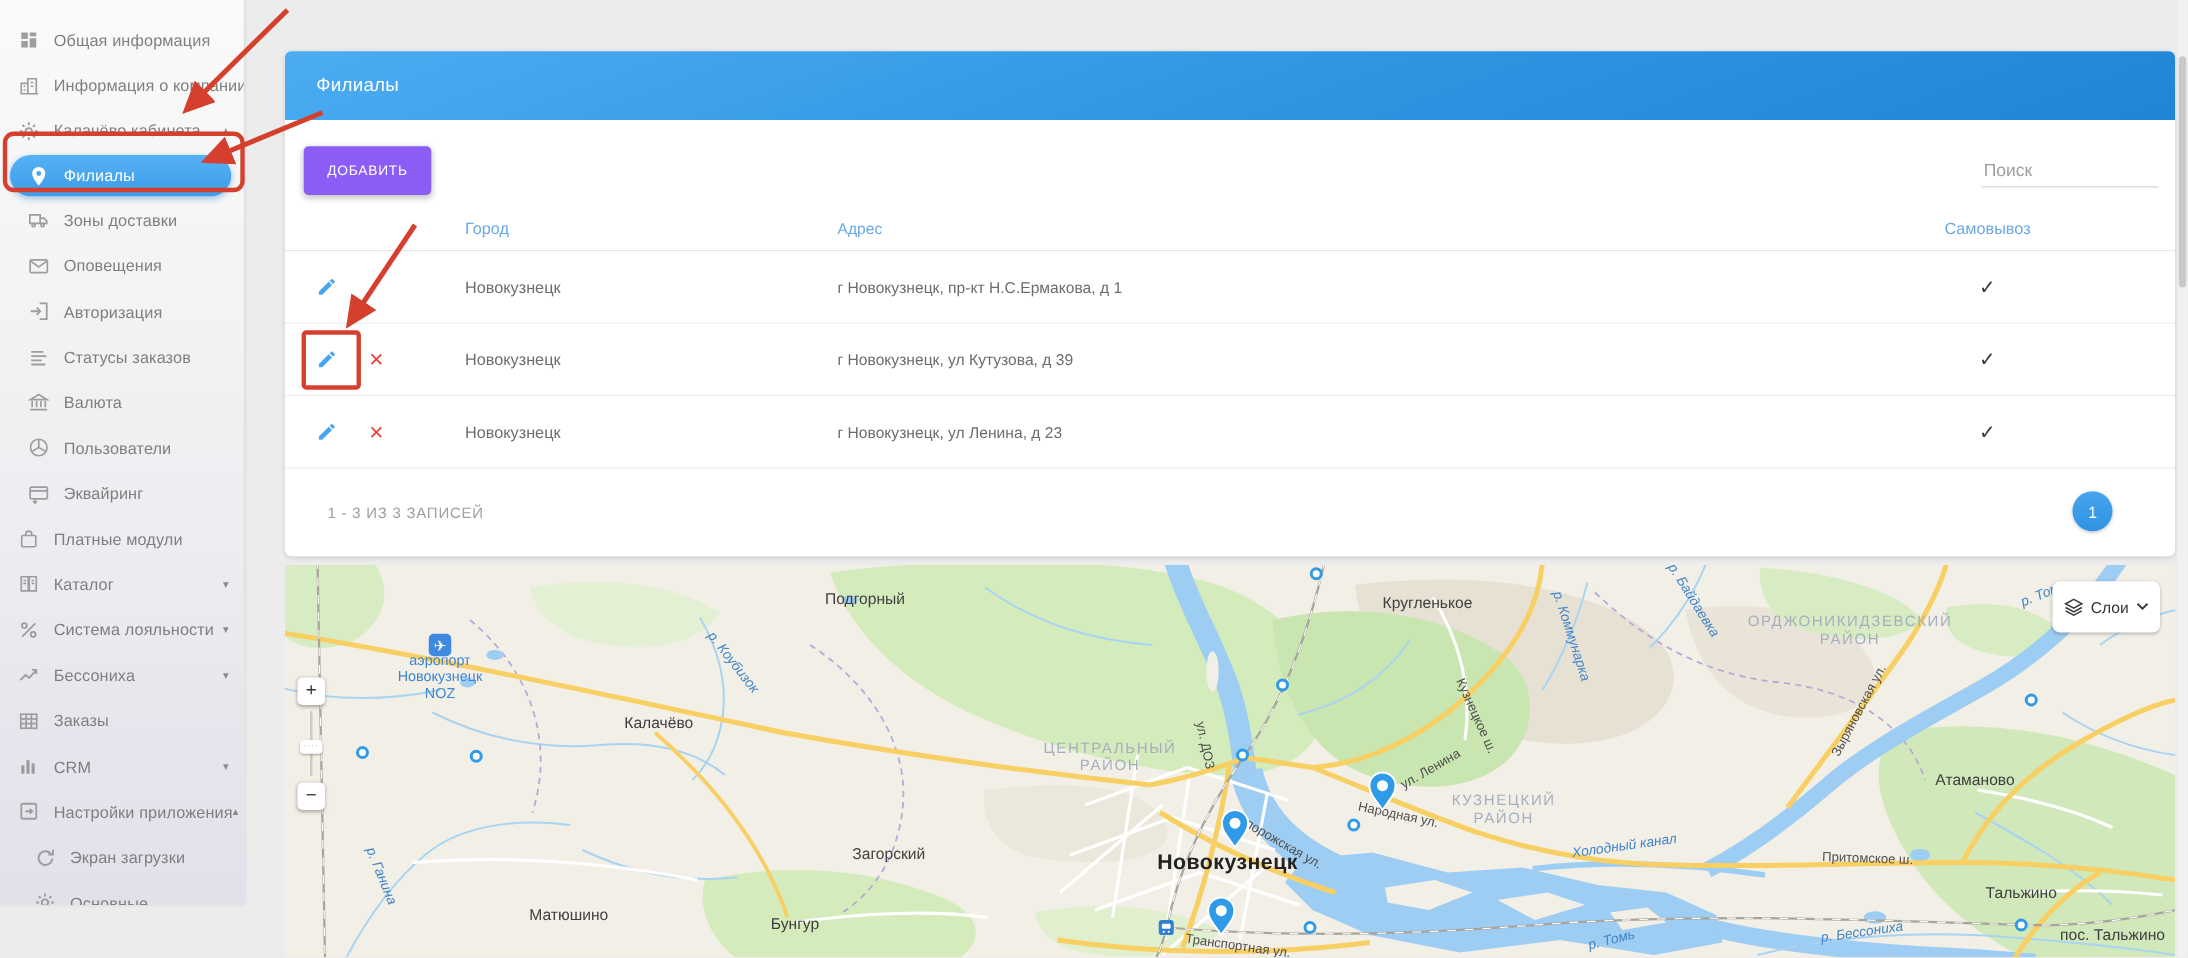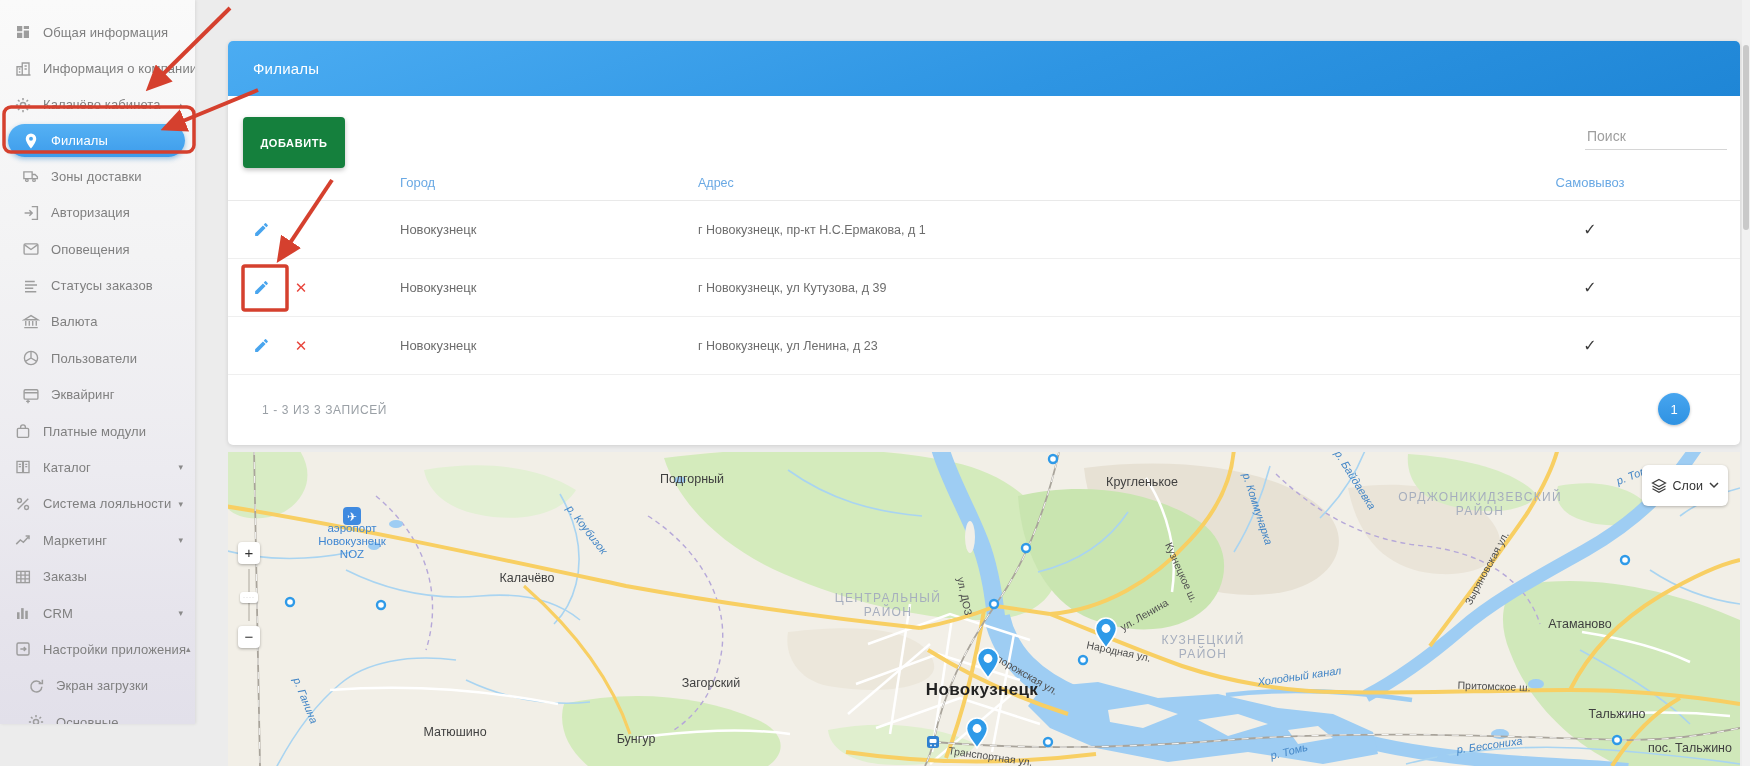--- a/index.html
+++ b/index.html
@@ -22,33 +22,33 @@
   .s-item.active .s-icn{color:#fff;}
   .s-item.active .s-label{color:#fff;}
 
   
   .card{position:absolute;left:228px;top:41px;width:1512px;height:404px;background:#fff;
     border-radius:5px;box-shadow:0 1px 4px rgba(0,0,0,.13);}
   .card-header{height:55px;border-radius:5px 5px 0 0;
     background:linear-gradient(160deg,#4bacf2 0%,#2e95e3 55%,#1f86d6 100%);
     display:flex;align-items:center;padding-left:25px;}
   .card-title{color:#fff;font-size:15px;letter-spacing:.2px;}
-  .add-btn{position:absolute;left:15px;top:76px;width:102px;height:51px;border:none;border-radius:4px;
-    background:#15803d;color:#fff;font-size:11px;font-weight:bold;letter-spacing:.6px;cursor:pointer;
+  .add-btn{position:absolute;left:15px;top:76px;width:102px;height:39px;border:none;border-radius:4px;
+    background:#8b5cf6;color:#fff;font-size:11px;font-weight:normal;letter-spacing:.6px;cursor:pointer;
     box-shadow:0 2px 5px rgba(0,0,0,.25);font-family:inherit;}
   .search-input{position:absolute;right:13px;top:81px;width:142px;height:28px;border:none;
     border-bottom:1px solid #d6d6d6;font-size:14px;color:#000000;background:transparent;outline:none;font-family:inherit;}
   .search-input::placeholder{color:#9e9e9e;}
 
   .table{position:absolute;left:0;top:124px;width:100%;}
   .thead{display:flex;height:36px;align-items:center;border-bottom:1px solid #e9e9e9;
     color:#6aa9e4;font-size:13px;}
   .trow{display:flex;height:58px;align-items:center;border-bottom:1px solid #efefef;font-size:13px;color:#6d6d6d;}
   .col-actions{width:144px;padding-left:24px;display:flex;align-items:center;gap:22px;}
-  .col-city{width:298px;margin-left:28px;}
+  .col-city{width:298px;}
   .col-address{flex:1;font-size:12.5px;}
   .col-pickup{width:120px;text-align:center;margin-right:90px;font-size:16px;color:#3c3c3c;}
   .act{cursor:pointer;display:inline-flex;width:18px;height:18px;align-items:center;justify-content:center;}
   .act.del{color:#e8453c;font-size:15px;}
   .pagination{position:absolute;left:0;top:334px;width:100%;height:70px;display:flex;align-items:center;}
   .pg-summary{margin-left:34px;color:#9aa0a6;font-size:12px;letter-spacing:.6px;}
   .page-circle{position:absolute;left:1430px;top:18px;width:32px;height:32px;border-radius:50%;border:none;
     background:linear-gradient(180deg,#47a5ef,#2f92e2);color:#fff;font-size:13px;cursor:pointer;
     box-shadow:0 1px 3px rgba(0,0,0,.25);font-family:inherit;}
 
@@ -248,31 +248,31 @@
     <div class="s-item lvl1">
       <svg class="s-icn">
         <use href="#i-truck"></use>
       </svg>
       <span class="s-label">Зоны доставки</span>
       <span class="s-caret"></span>
     </div>
 
     <div class="s-item lvl1">
       <svg class="s-icn">
+        <use href="#i-mail"></use>
+      </svg>
+      <span class="s-label">Оповещения</span>
+      <span class="s-caret"></span>
+    </div>
+
+    <div class="s-item lvl1">
+      <svg class="s-icn">
         <use href="#i-login"></use>
       </svg>
       <span class="s-label">Авторизация</span>
-      <span class="s-caret"></span>
-    </div>
-
-    <div class="s-item lvl1">
-      <svg class="s-icn">
-        <use href="#i-mail"></use>
-      </svg>
-      <span class="s-label">Оповещения</span>
       <span class="s-caret"></span>
     </div>
 
     <div class="s-item lvl1">
       <svg class="s-icn">
         <use href="#i-list"></use>
       </svg>
       <span class="s-label">Статусы заказов</span>
       <span class="s-caret"></span>
     </div>
@@ -322,21 +322,21 @@
         <use href="#i-percent"></use>
       </svg>
       <span class="s-label">Система лояльности</span>
       <span class="s-caret">▾</span>
     </div>
 
     <div class="s-item lvl0">
       <svg class="s-icn">
         <use href="#i-chart"></use>
       </svg>
-      <span class="s-label">Маркетинг</span>
+      <span class="s-label">Бессониха</span>
       <span class="s-caret">▾</span>
     </div>
 
     <div class="s-item lvl0">
       <svg class="s-icn">
         <use href="#i-table"></use>
       </svg>
       <span class="s-label">Заказы</span>
       <span class="s-caret"></span>
     </div>

